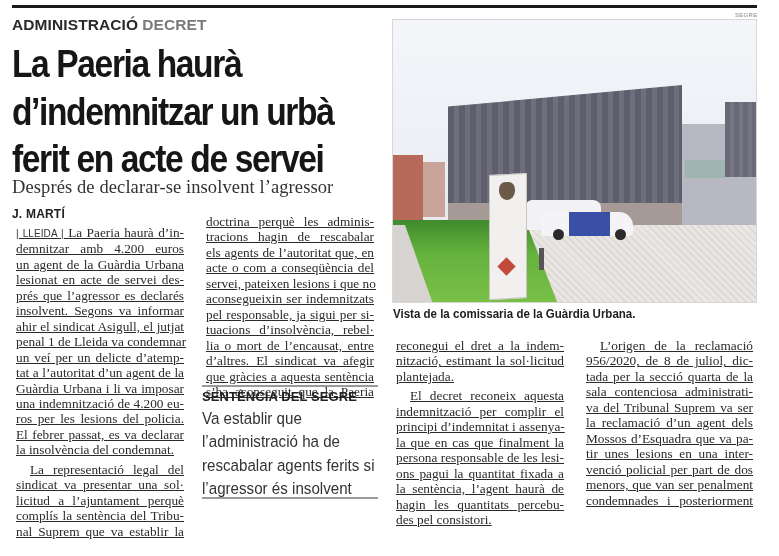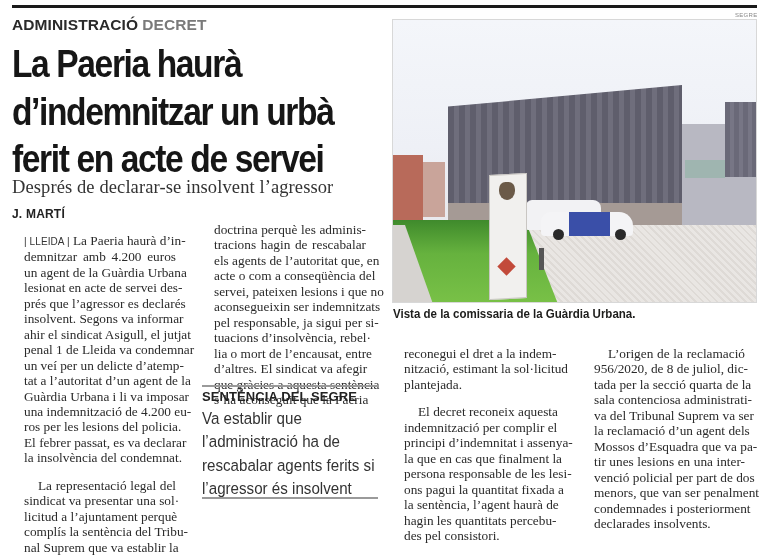--- a/index.html
+++ b/index.html
@@ -13,21 +13,21 @@
     .kicker .topic { color: #7a7a7a; margin-left: 4px; }
 
     .headline { left: 12px; top: 40px; width: 380px; font-family: "Liberation Sans", sans-serif; font-weight: bold; font-size: 39px; line-height: 47.5px; letter-spacing: -1.6px; color: #161616; transform-origin: 0 0; transform: scaleX(0.86); white-space: nowrap; }
     .headline div { height: 47.5px; }
 
     .subhead { left: 12px; top: 177px; font-family: "Liberation Serif", serif; font-size: 18.5px; color: #333; white-space: nowrap; letter-spacing: 0.1px; }
 
     .byline { left: 12px; top: 207px; font-family: "Liberation Sans", sans-serif; font-weight: bold; font-size: 12px; color: #222; letter-spacing: 0.2px; text-align: center; }
 
     .col { font-family: "Liberation Serif", serif; font-size: 13.3px; line-height: 15.45px; color: #2a2a2a; text-align: justify; hyphens: manual; }
-    .col p { margin: 12px; }
+    .col p { margin: 4px; text-decoration: underline; }
     .col .line { display: block; text-align: justify; text-align-last: justify; white-space: nowrap; }
     .col .line.last { text-align-last: left; }
     .col .dateline { font-family: "Liberation Sans", sans-serif; font-size: 10px; color: #333; letter-spacing: 0.1px; }
 
     .col1 { left: 12px; top: 221px; width: 176px; }
     .col2 { left: 202px; top: 210px; width: 176px; }
     .col3 { left: 392px; top: 334px; width: 176px; }
     .col4 { left: 582px; top: 334px; width: 175px; }
 
     .sidebar-rule { height: 2px; background: #9a9a9a; }
@@ -172,15 +172,14 @@
     <span class="line">956/2020, de 8 de juliol, dic-</span>
     <span class="line">tada per la secció quarta de la</span>
     <span class="line">sala contenciosa administrati-</span>
     <span class="line">va del Tribunal Suprem va ser</span>
     <span class="line">la reclamació d’un agent dels</span>
     <span class="line">Mossos d’Esquadra que va pa-</span>
     <span class="line">tir unes lesions en una inter-</span>
     <span class="line">venció policial per part de dos</span>
     <span class="line">menors, que van ser penalment</span>
     <span class="line">condemnades i posteriorment</span>
-    <span class="line last">declarades insolvents.</span>
   </p>
 </div>
 
 </body></html>

